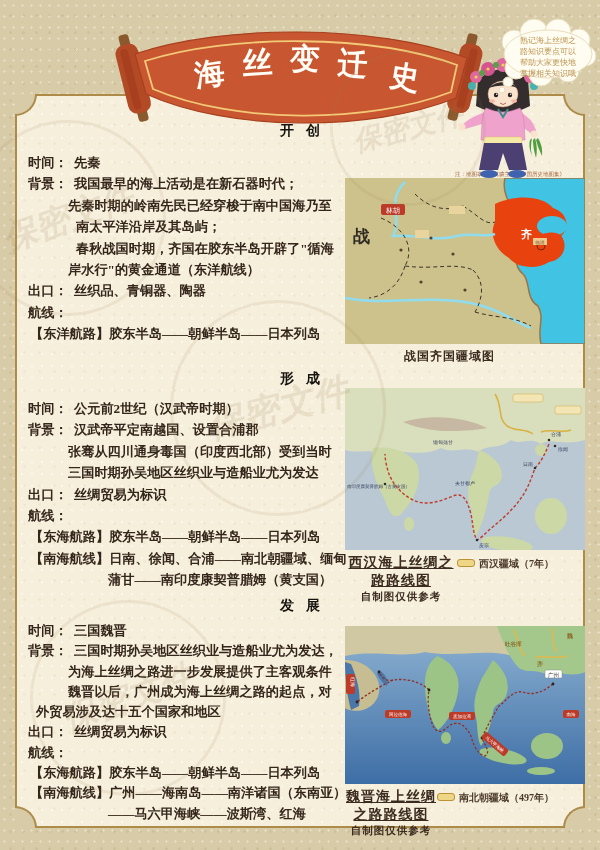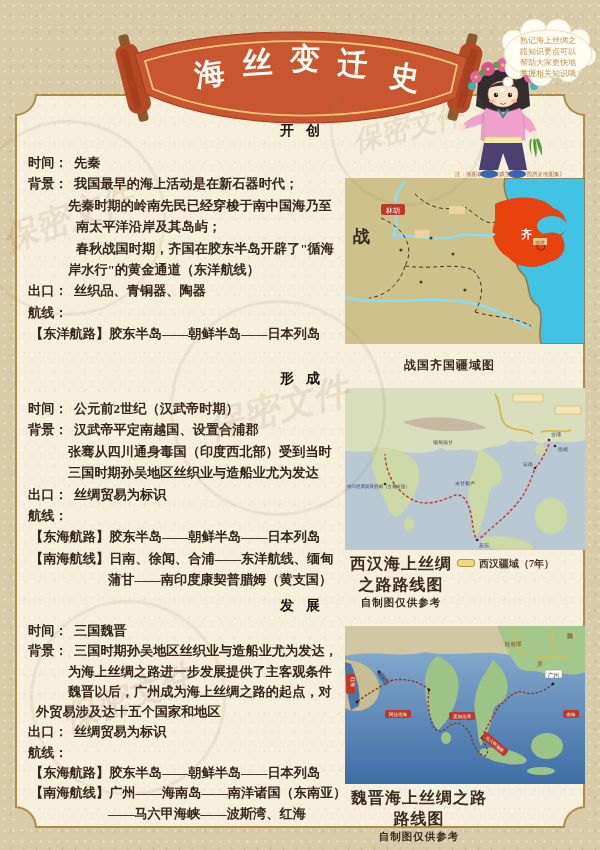--- a/index.html
+++ b/index.html
@@ -41,24 +41,24 @@
   .ln{white-space:nowrap;}
   .lbl{display:inline-block;width:46px;}
   .ind40{padding-left:40px;}
   .ind48{padding-left:48px;}
   .ind8{padding-left:8px;}
   .ind80{padding-left:80px;}
   .route{padding-left:2px;}
 
   .fig{position:absolute;left:345px;width:209px;z-index:10;}
   .fig svg{display:block;}
-  .cap{text-align:center;font-weight:bold;color:#3c2c20;font-size:12px;letter-spacing:1px;margin-top:13px;}
+  .cap{text-align:center;font-weight:bold;color:#3c2c20;font-size:12px;letter-spacing:1px;margin-top:4px;}
   .capwrap{display:flex;margin-top:4px;}
   .capcol{width:148px;text-align:center;font-weight:bold;color:#3c2c20;}
-  .cap1{font-size:16px;letter-spacing:1px;}
+  .cap1{font-size:14px;letter-spacing:1px;text-decoration:underline;}
   .cap2{font-size:10.5px;letter-spacing:1px;}
   .leg{display:flex;align-items:flex-start;gap:4px;margin-top:3px;font-size:10px;font-weight:bold;color:#4a3828;white-space:nowrap;}
   .sw{width:16px;height:6px;background:#eed687;border:1px solid #bb9334;border-radius:3px;margin-top:2px;flex:none;}
 
   .banner{position:absolute;left:105px;top:14px;z-index:30;}
   .girl{position:absolute;left:448px;top:50px;z-index:31;}
   .bubble{position:absolute;left:496px;top:18px;z-index:32;}
   .note{position:absolute;left:425px;top:168px;z-index:11;}
 </style>
 </head>
@@ -237,21 +237,21 @@
 
   <div class="sec-h" style="top:370px;">形成</div>
   <div class="body" style="top:398px;">
     <div class="ln"><span class="lbl">时间：</span><span>公元前2世纪（汉武帝时期）</span></div>
     <div class="ln"><span class="lbl">背景：</span><span>汉武帝平定南越国、设置合浦郡</span></div>
     <div class="ln ind40"><span>张骞从四川通身毒国（印度西北部）受到当时</span></div>
     <div class="ln ind40"><span>三国时期孙吴地区丝织业与造船业尤为发达</span></div>
     <div class="ln"><span class="lbl">出口：</span><span>丝绸贸易为标识</span></div>
     <div class="ln"><span class="lbl">航线：</span><span></span></div>
     <div class="ln route"><span>【东海航路】胶东半岛——朝鲜半岛——日本列岛</span></div>
-    <div class="ln route"><span>【南海航线】日南、徐闻、合浦——东洋航线、缅甸</span></div>
+    <div class="ln route"><span>【南海航线】日南、徐闻、合浦——南北朝疆域、缅甸</span></div>
     <div class="ln ind80"><span>蒲甘——南印度康契普腊姆（黄支国）</span></div>
   </div>
 
   <div class="fig" style="top:388px;">
     <svg width="240" height="162" viewBox="0 0 240 162">
       <rect width="240" height="162" fill="#b9c8d3"></rect>
       <path d="M0,0 H240 V52 C218,58 206,50 196,56 C184,48 176,58 166,52 C154,62 142,56 134,64 C120,58 108,66 96,60 C78,70 58,60 40,66 C26,60 12,66 0,62 Z" fill="#d9debc"></path>
       <path d="M58,34 C84,26 118,28 142,40 C120,44 84,46 58,34 Z" fill="#c3b49e" opacity="0.9"></path>
       <path d="M28,60 C48,58 64,64 72,76 C78,92 70,112 56,126 C50,132 44,126 40,112 C30,94 24,76 28,60 Z" fill="#ccd8a6"></path>
       <ellipse cx="64" cy="136" rx="5" ry="7" fill="#ccd8a6"></ellipse>
@@ -363,16 +363,20 @@
         </g>
         <rect x="218" y="84" width="16" height="8" rx="2" fill="#bc3b28"></rect>
         <text x="226" y="90" text-anchor="middle" font-size="4.5" fill="#fff">南海</text>
       </g>
     </svg>
     <div class="capwrap">
       <div class="capcol">
         <div class="cap1">魏晋海上丝绸之路路线图</div>
         <div class="cap2">自制图仅供参考</div>
       </div>
+      <div class="leg">
+        <span class="sw"></span>
+        <span>南北朝疆域（497年）</span>
+      </div>
     </div>
   </div>
 
 </div>
 
 </body></html>

